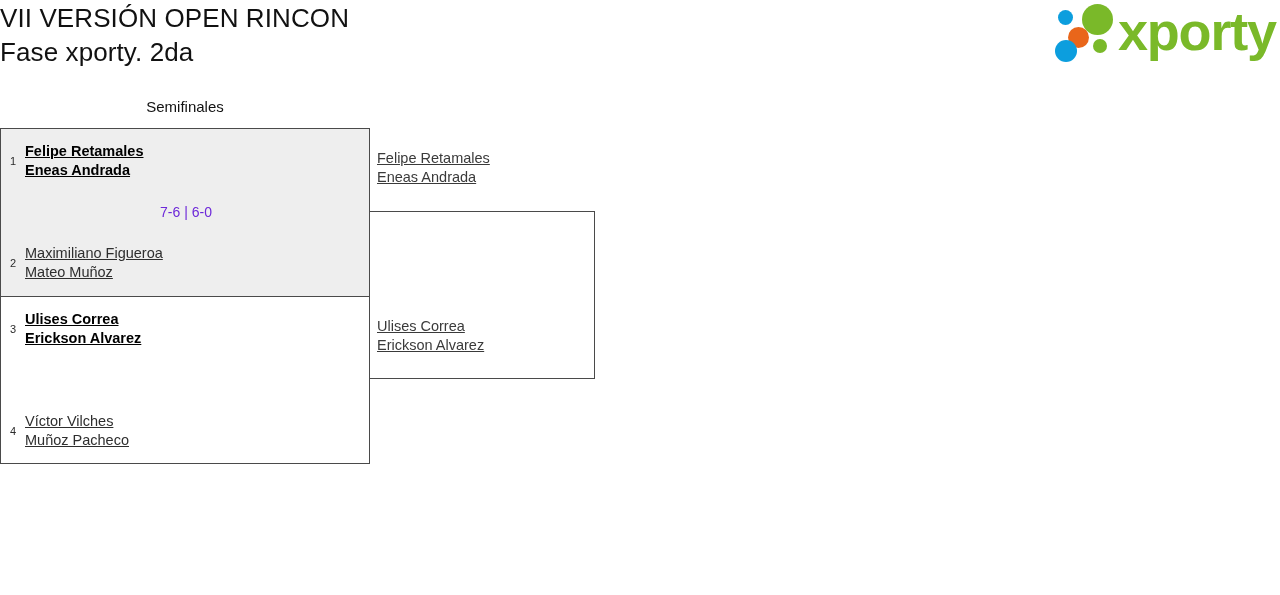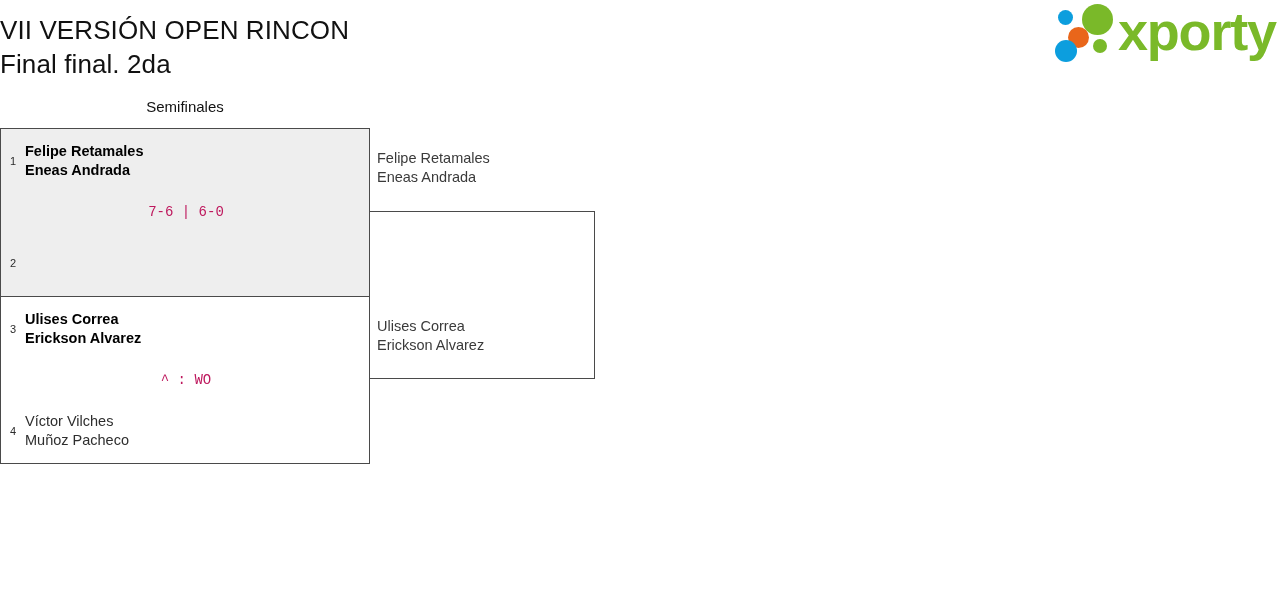--- a/index.html
+++ b/index.html
@@ -28,21 +28,21 @@
     position: absolute;
     left: 0;
     top: 0;
   }
   .title-line1 {
     font-size: 26px;
     line-height: 30px;
     color: #111111;
     letter-spacing: 0.1px;
     white-space: nowrap;
-    padding: 15px 0 0 0;
+    padding: 3px 0 0 0;
   }
   .title-line2 {
     font-size: 26px;
     line-height: 30px;
     color: #111111;
     letter-spacing: 0.1px;
     white-space: nowrap;
     padding-top: 4px;
   }
 
@@ -140,37 +140,37 @@
     color: #2b2b2b;
   }
   .names {
     flex: 1 1 auto;
   }
   .player {
     font-size: 14.5px;
     line-height: 19px;
     color: #2e2e2e;
     white-space: nowrap;
+    text-decoration: underline;
   }
   .names.winner .player {
     font-weight: bold;
     color: #000000;
   }
 
   .score {
     position: absolute;
     left: 0;
     top: 74px;
     width: 370px;
     text-align: center;
     font-size: 14px;
     line-height: 18px;
-    color: #be185d;
-    white-space: nowrap;
-    font-family: Liberation Mono, monospace;
+    color: #6d28d9;
+    white-space: nowrap;
   }
 
   
   .final-box {
     position: absolute;
     box-sizing: border-box;
     left: 370px;
     top: 133px;
     width: 225px;
     height: 168px;
@@ -189,21 +189,21 @@
   .finalist-2 { top: 239px; }
   .finalist .player { color: #3a3a3a; }
 </style>
 </head>
 <body>
 
 <div class="page-header">
 
   <div class="title-block">
     <div class="title-line1">VII VERSIÓN OPEN RINCON</div>
-    <div class="title-line2">Final final. 2da</div>
+    <div class="title-line2">Fase xporty. 2da</div>
   </div>
 
   <div class="logo">
     <div class="logo-dots">
       <span class="dot dot-blue-sm" style="background: rgb(12, 158, 222);"></span>
       <span class="dot dot-green-lg" style="background: rgb(122, 185, 41);"></span>
       <span class="dot dot-orange" style="background: rgb(233, 102, 26);"></span>
       <span class="dot dot-green-sm" style="background: rgb(122, 185, 41);"></span>
       <span class="dot dot-blue-lg" style="background: rgb(12, 158, 222);"></span>
     </div>
@@ -224,35 +224,38 @@
       <div class="names winner">
         <div class="player">Felipe Retamales</div>
         <div class="player">Eneas Andrada</div>
       </div>
     </div>
 
     <div class="score">7-6 | 6-0</div>
 
     <div class="team bottom">
       <div class="seed">2</div>
+      <div class="names">
+        <div class="player">Maximiliano Figueroa</div>
+        <div class="player">Mateo Muñoz</div>
+      </div>
     </div>
 
   </div>
 
   <div class="match match-2">
 
     <div class="team top">
       <div class="seed">3</div>
       <div class="names winner">
         <div class="player">Ulises Correa</div>
         <div class="player">Erickson Alvarez</div>
       </div>
     </div>
 
-    <div class="score">^ : WO</div>
 
     <div class="team bottom">
       <div class="seed">4</div>
       <div class="names">
         <div class="player">Víctor Vilches</div>
         <div class="player">Muñoz Pacheco</div>
       </div>
     </div>
 
   </div>

